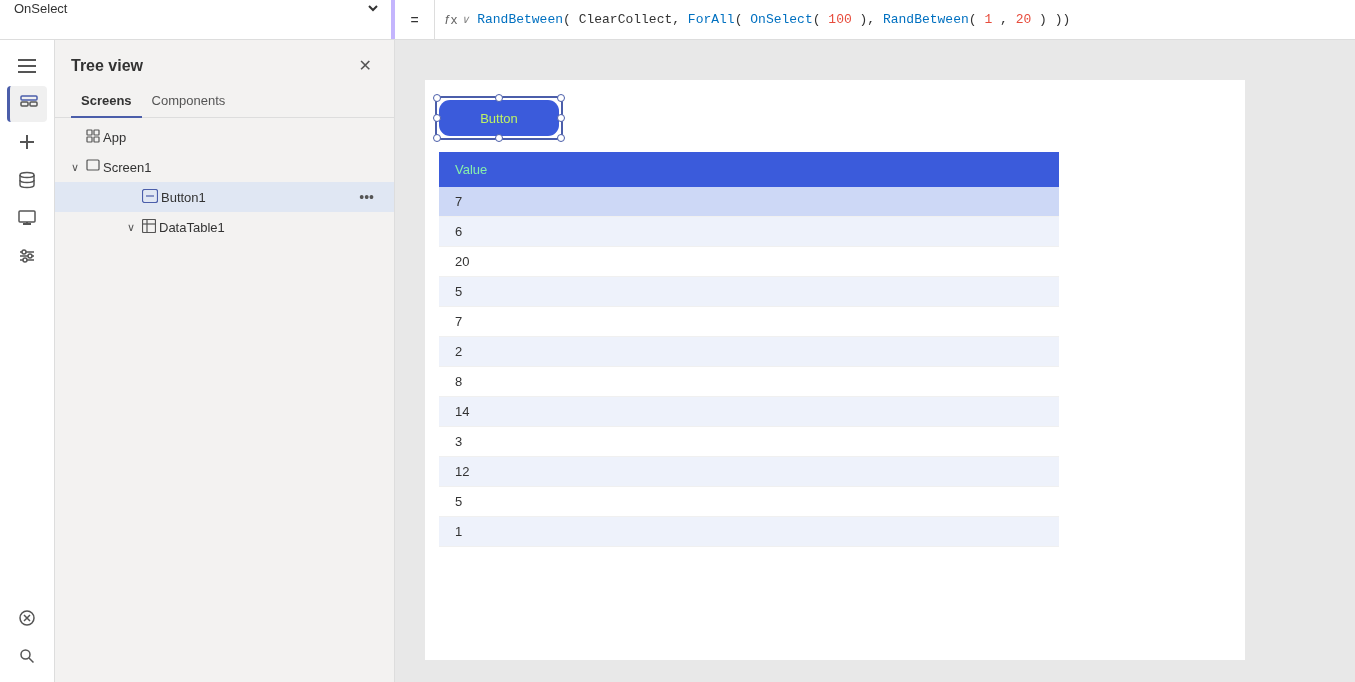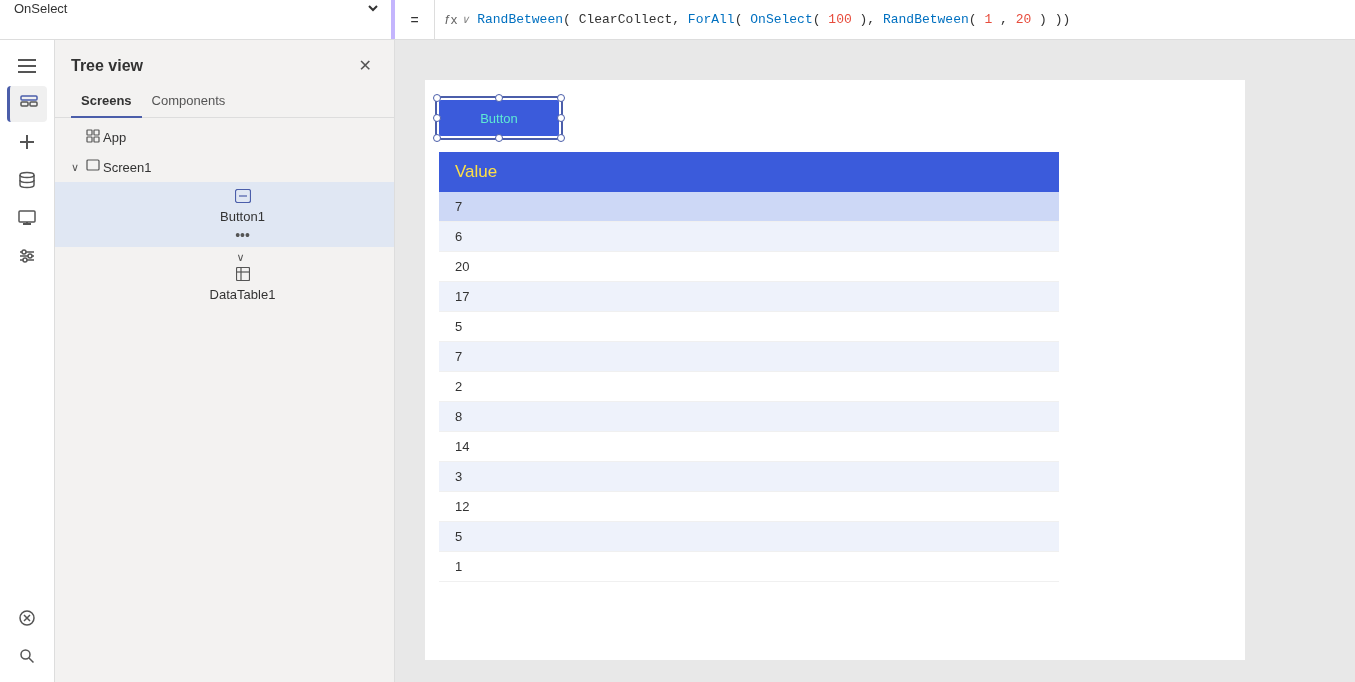--- a/index.html
+++ b/index.html
@@ -180,21 +180,21 @@
       display: flex;
       align-items: center;
       padding: 4px 16px;
       cursor: pointer;
       gap: 3px;
       min-height: 30px;
       justify-content: space-between;
     }
     .tree-item.selected { background: #e0e7f3; }
     .tree-item.level-0 { padding-left: 16px; }
-    .tree-item.level-2 { padding-left: 52px; flex-direction: column; }
+    .tree-item.level-2 { padding-left: 72px; }
     .tree-item.level-3 { padding-left: 72px; }
     .expand-icon { font-size: 11px; color: #555; width: 12px; }
     .node-icon { font-size: 14px; color: #555; }
     .node-icon.blue { color: #4b5eaa; }
     .node-label { font-size: 13px; color: #333; flex: 1; }
     .more-btn {
       background: none;
       border: none;
       cursor: pointer;
       font-size: 14px;
@@ -247,41 +247,41 @@
     .handle.tr { top: -4px; right: -4px; }
     .handle.ml { top: 50%; left: -4px; transform: translateY(-50%); }
     .handle.mr { top: 50%; right: -4px; transform: translateY(-50%); }
     .handle.bl { bottom: -4px; left: -4px; }
     .handle.bm { bottom: -4px; left: 50%; transform: translateX(-50%); }
     .handle.br { bottom: -4px; right: -4px; }
     .btn-inner {
       width: 100%;
       height: 100%;
       background: #3b5bdb;
-      border-radius: 2px;
+      border-radius: 11px;
       display: flex;
       align-items: center;
       justify-content: center;
-      color: #5eead4;
+      color: #bef264;
       font-size: 13px;
       font-weight: 500;
     }
 
     
     .data-table-widget {
       position: absolute;
       top: 72px;
       left: 14px;
       width: 620px;
     }
     .dt-header {
       background: #3b5bdb;
-      color: #fde047;
+      color: #86efac;
       padding: 10px 16px;
-      font-size: 17px;
+      font-size: 13px;
       font-weight: 500;
     }
     .dt-row {
       padding: 7px 16px;
       font-size: 13px;
       color: #333;
       border-bottom: 1px solid #f0f0f0;
     }
     .dt-row:nth-child(odd) { background: #eef2fb; }
     .dt-row:nth-child(even) { background: #fff; }
@@ -459,21 +459,20 @@
           <div class="handle br"></div>
         </div>
         <div class="btn-inner">Button</div>
       </div>
 
       <div class="data-table-widget">
         <div class="dt-header">Value</div>
         <div class="dt-row highlighted">7</div>
         <div class="dt-row">6</div>
         <div class="dt-row">20</div>
-        <div class="dt-row">17</div>
         <div class="dt-row">5</div>
         <div class="dt-row">7</div>
         <div class="dt-row">2</div>
         <div class="dt-row">8</div>
         <div class="dt-row">14</div>
         <div class="dt-row">3</div>
         <div class="dt-row">12</div>
         <div class="dt-row">5</div>
         <div class="dt-row">1</div>
       </div>

